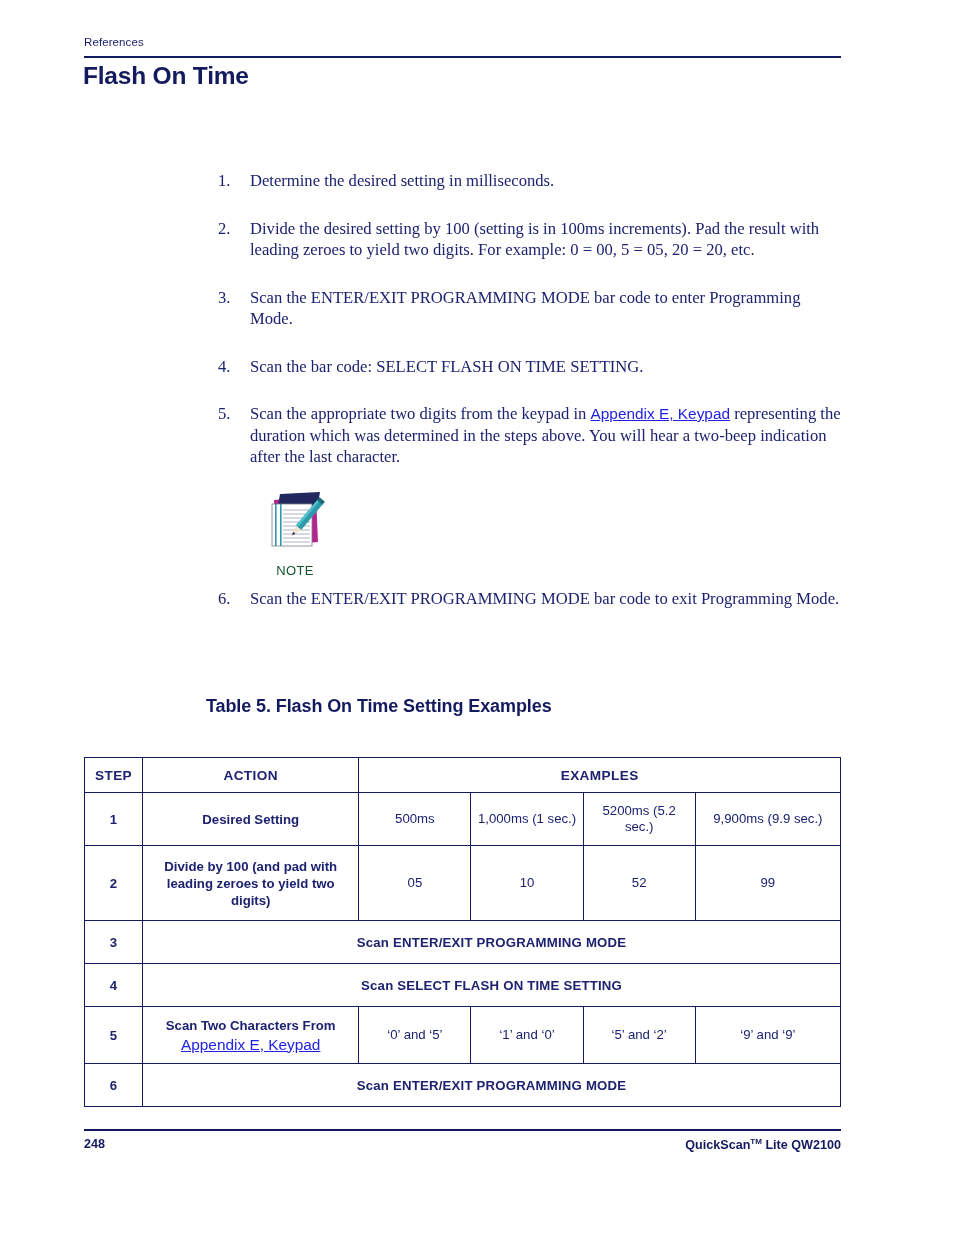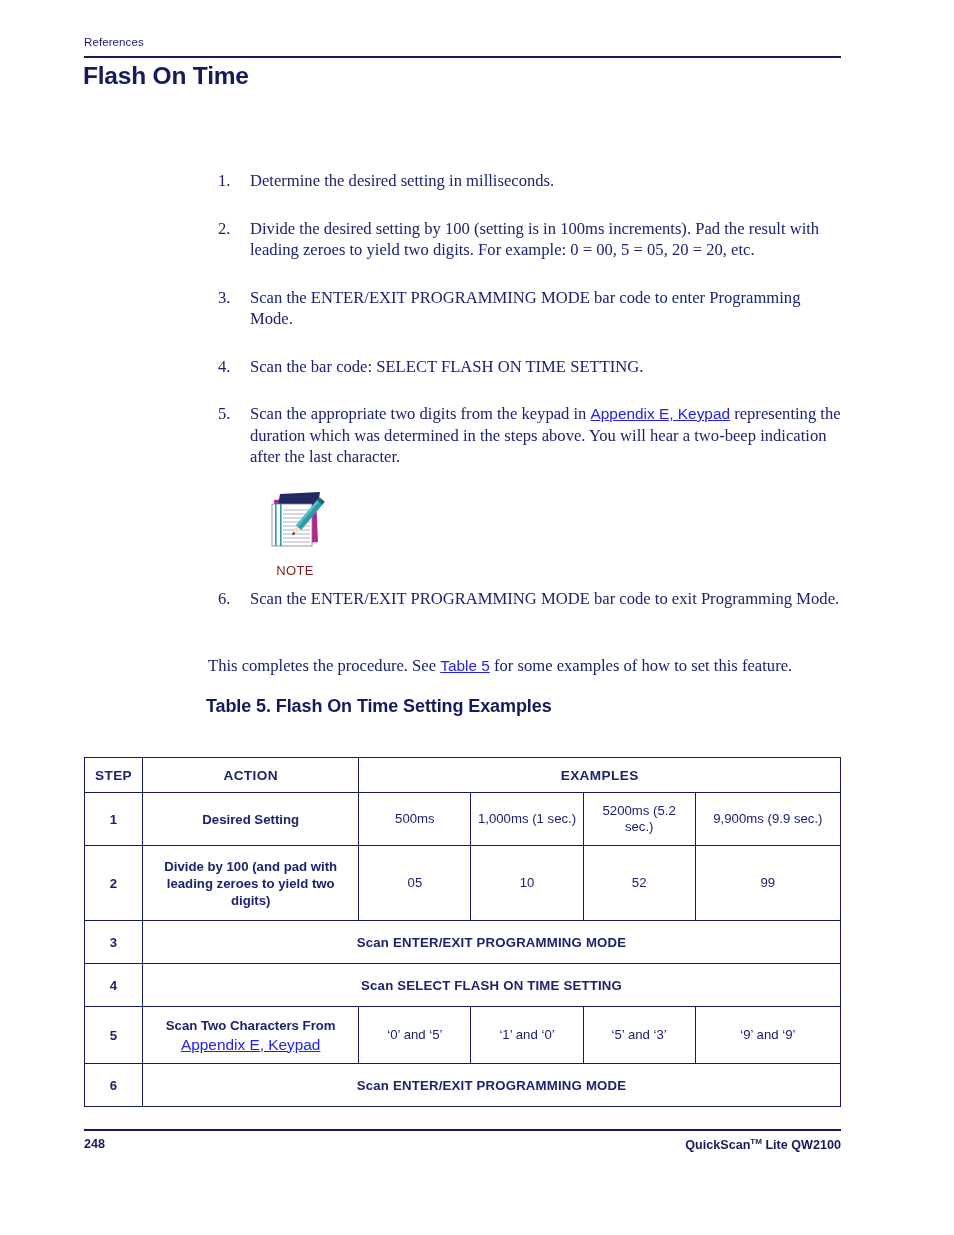--- a/index.html
+++ b/index.html
@@ -120,21 +120,21 @@
   }
   .note-icon {
     width: 62px;
     height: 58px;
     display: block;
     margin: 0 auto;
   }
   .note-label {
     font-family: "Liberation Sans", "DejaVu Sans", sans-serif;
     font-size: 13px;
-    color: #7f1d1d;
+    color: #14532d;
     margin-top: 10px;
     letter-spacing: .3px;
   }
   .note-text {
     position: absolute;
     left: 92px;
     top: 16px;
     width: 490px;
     font-family: "Liberation Sans", "DejaVu Sans", sans-serif;
     font-weight: bold;
@@ -301,21 +301,20 @@
         <div class="note-label">NOTE</div>
       </div>
     </div>
 
     <ol class="steps" start="6" style="counter-reset: stepc 5;">
       <li><span>Scan the ENTER/EXIT PROGRAMMING MODE bar code to exit Programming Mode.</span></li>
     </ol>
 
     <div class="spacer-lg"></div>
 
-    <p class="para"><span>This completes the procedure. See </span><a class="link" href="#">Table 5</a><span> for some examples of how to set this feature.</span></p>
   </div>
 
   <div class="table-caption">Table 5. Flash On Time Setting Examples</div>
 
   <table class="examples">
     <colgroup>
       <col class="col-step">
       <col class="col-action">
       <col class="col-ex">
       <col class="col-ex">
@@ -352,21 +351,21 @@
       </tr>
       <tr>
         <td class="step-num tall-3">4</td>
         <td class="span-cell" colspan="5">Scan SELECT FLASH ON TIME SETTING</td>
       </tr>
       <tr>
         <td class="step-num tall-5">5</td>
         <td class="action-cell"><span>Scan Two Characters From</span><a class="cell-link" href="#">Appendix E, Keypad</a></td>
         <td class="value-cell">‘0’ and ‘5’</td>
         <td class="value-cell">‘1’ and ‘0’</td>
-        <td class="value-cell">‘5’ and ‘3’</td>
+        <td class="value-cell">‘5’ and ‘2’</td>
         <td class="value-cell">‘9’ and ‘9’</td>
       </tr>
       <tr>
         <td class="step-num tall-3">6</td>
         <td class="span-cell" colspan="5">Scan ENTER/EXIT PROGRAMMING MODE</td>
       </tr>
     </tbody>
   </table>
 
   <div class="foot-rule"></div>

